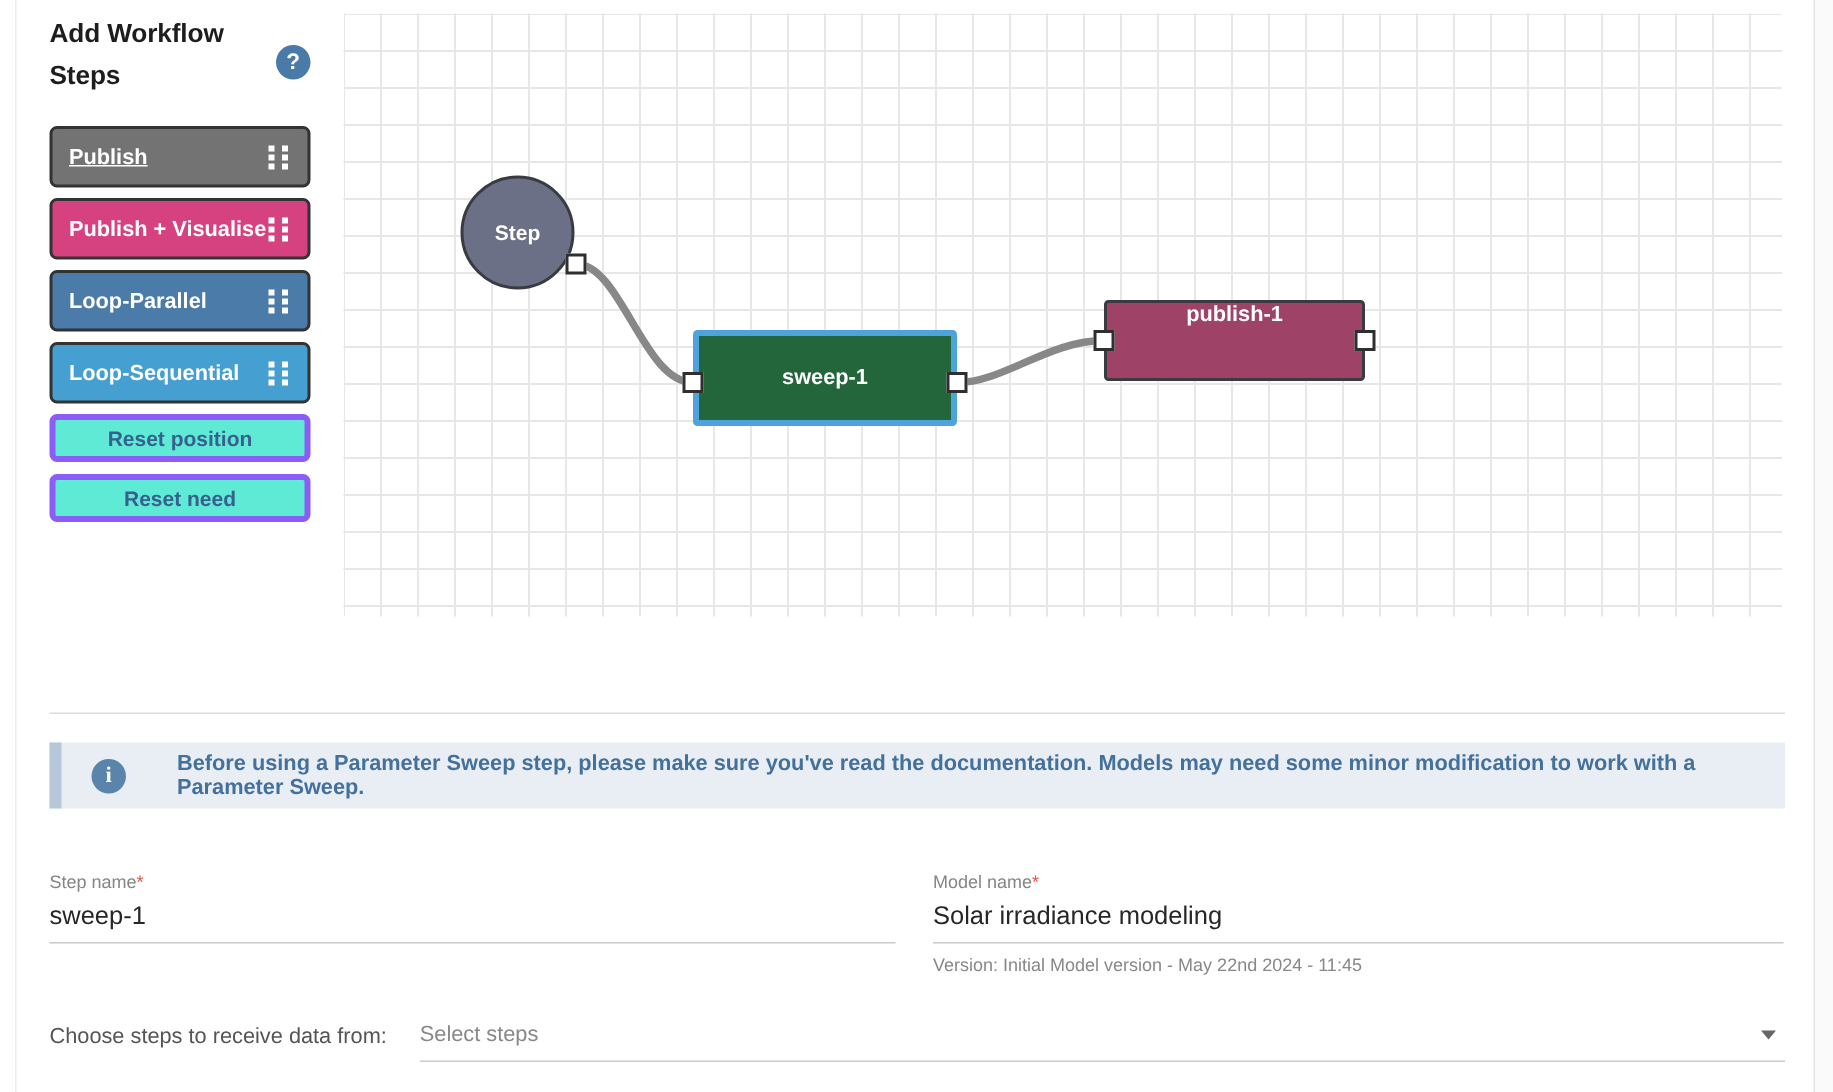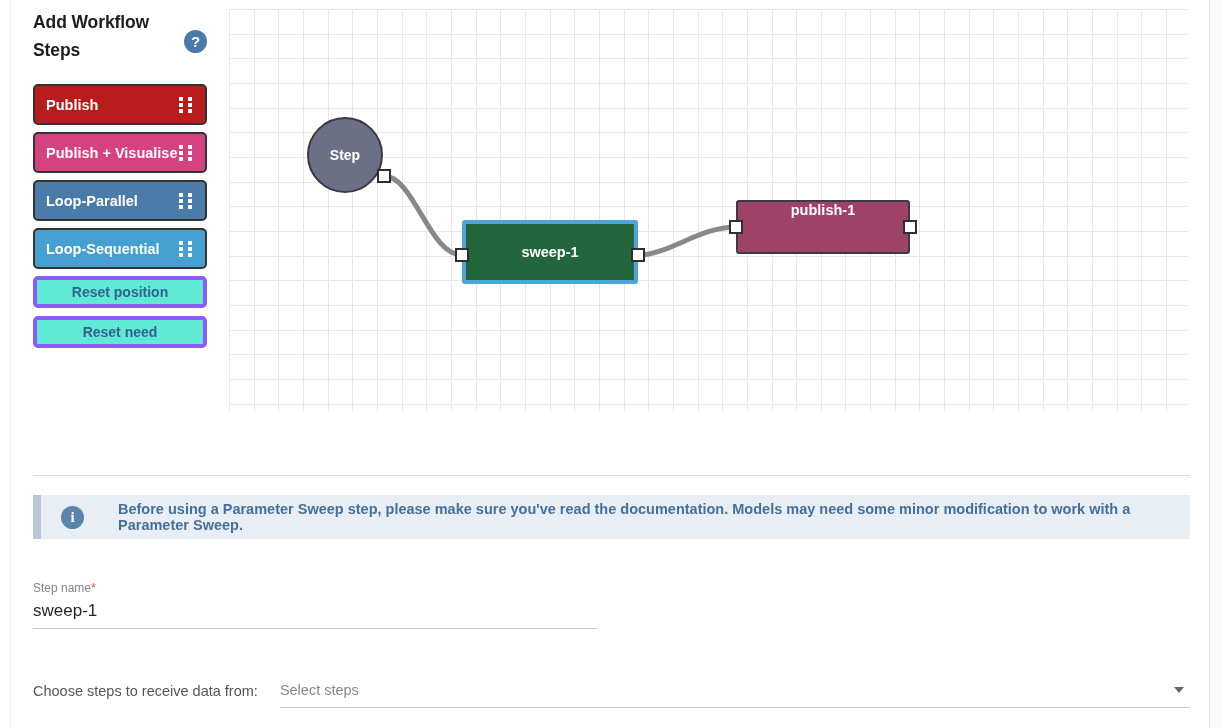--- a/index.html
+++ b/index.html
@@ -273,21 +273,21 @@
 
     <div class="sidebar-header">
       <div class="sidebar-title">Add Workflow Steps</div>
       <div class="help-icon">?</div>
     </div>
 
     <div class="step-list">
 
 
 
-      <div class="step-btn" style="background:#b91c1c;">
+      <div class="step-btn" style="background:#737373;text-decoration:underline;">
         <span>Publish</span>
         <span class="drag-handle">
           <i></i>
             <i></i>
             <i></i>
             <i></i>
             <i></i>
             <i></i>
         </span>
       </div>
@@ -368,20 +368,28 @@
   </div>
 
   <div class="field field-step">
     <div class="field-label">
       <span>Step name</span><span class="req">*</span>
     </div>
     <div class="field-value">sweep-1</div>
     <div class="field-underline"></div>
   </div>
 
+  <div class="field field-model">
+    <div class="field-label">
+      <span>Model name</span><span class="req">*</span>
+    </div>
+    <div class="field-value">Solar irradiance modeling</div>
+    <div class="field-underline"></div>
+    <div class="field-hint">Version: Initial Model version - May 22nd 2024 - 11:45</div>
+  </div>
 
   <div class="select-row">
     <div class="select-label">Choose steps to receive data from:</div>
     <div class="select-wrap">
       <div class="select-placeholder">Select steps</div>
       <div class="caret"></div>
       <div class="select-underline"></div>
     </div>
   </div>
 

